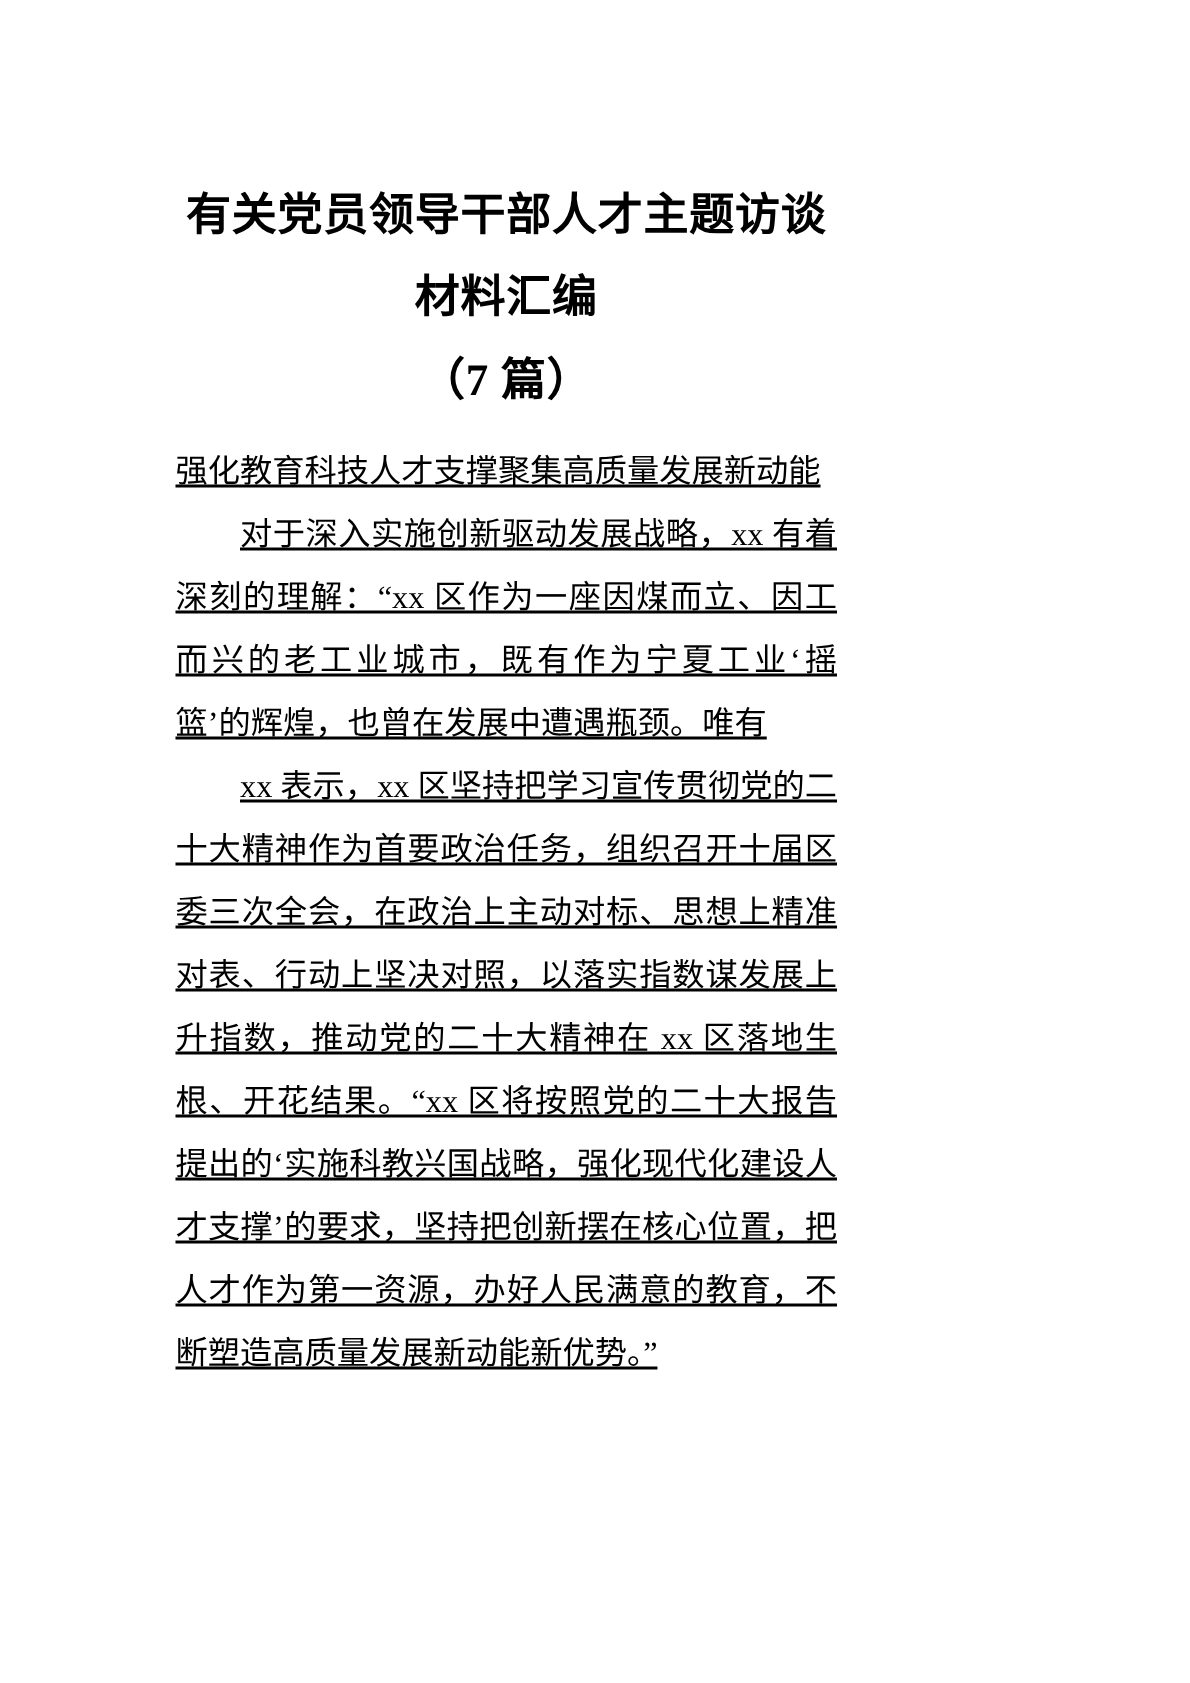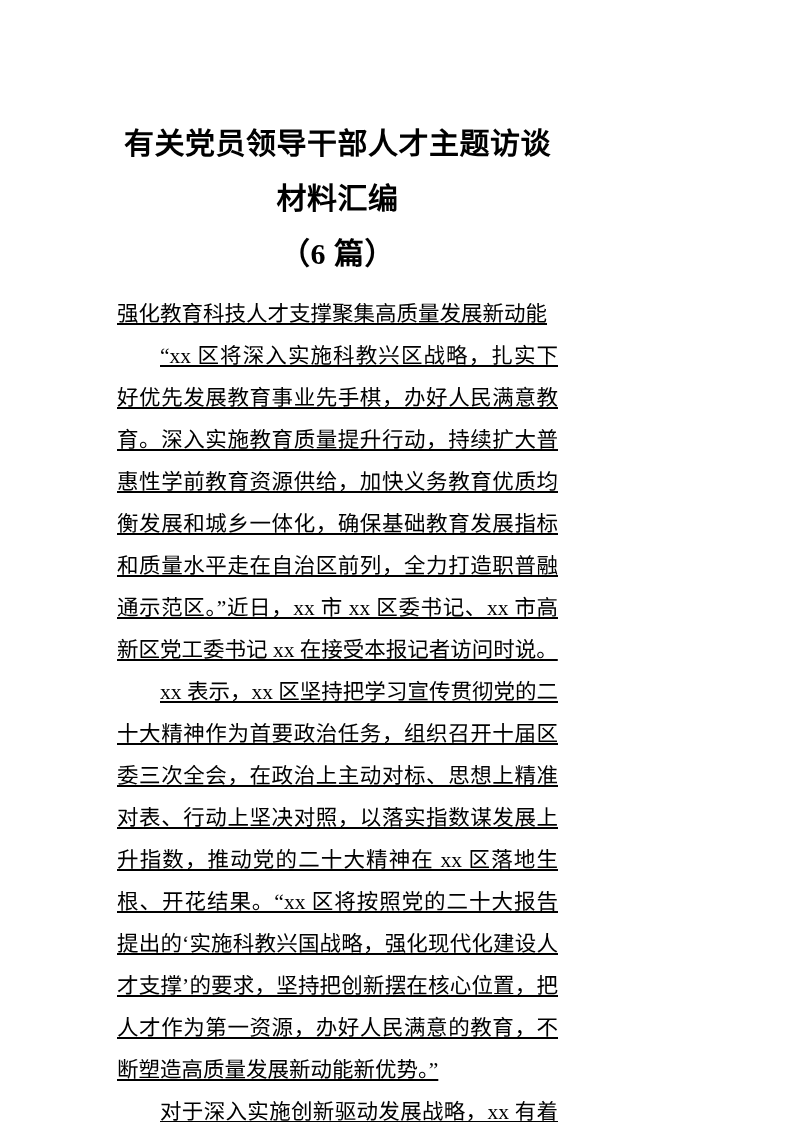--- a/index.html
+++ b/index.html
@@ -51,22 +51,21 @@
     text-indent: 2em;
   }
 </style>
 </head>
 <body>
 
 <div class="page">
   <div class="content">
     <h1 class="doc-title">
       <span class="title-line">有关党员领导干部人才主题访谈材料汇编</span>
-      <span class="title-line">（6 篇）</span>
+      <span class="title-line">（7 篇）</span>
     </h1>
     <div class="doc-body">
       <p>强化教育科技人才支撑聚集高质量发展新动能</p>
-      <p class="indent">“xx 区将深入实施科教兴区战略，扎实下好优先发展教育事业先手棋，办好人民满意教育。深入实施教育质量提升行动，持续扩大普惠性学前教育资源供给，加快义务教育优质均衡发展和城乡一体化，确保基础教育发展指标和质量水平走在自治区前列，全力打造职普融通示范区。”近日，xx 市 xx 区委书记、xx 市高新区党工委书记 xx 在接受本报记者访问时说。</p>
+      <p class="indent">对于深入实施创新驱动发展战略，xx 有着深刻的理解：“xx 区作为一座因煤而立、因工而兴的老工业城市，既有作为宁夏工业‘摇篮’的辉煌，也曾在发展中遭遇瓶颈。唯有</p>
       <p class="indent">xx 表示，xx 区坚持把学习宣传贯彻党的二十大精神作为首要政治任务，组织召开十届区委三次全会，在政治上主动对标、思想上精准对表、行动上坚决对照，以落实指数谋发展上升指数，推动党的二十大精神在 xx 区落地生根、开花结果。“xx 区将按照党的二十大报告提出的‘实施科教兴国战略，强化现代化建设人才支撑’的要求，坚持把创新摆在核心位置，把人才作为第一资源，办好人民满意的教育，不断塑造高质量发展新动能新优势。”</p>
-      <p class="indent">对于深入实施创新驱动发展战略，xx 有着深刻的理解：“xx 区作为一座因煤而立、因工而兴的老工业城市，既有作为宁夏工业‘摇篮’的辉煌，也曾在发展中遭遇瓶颈。唯有</p>
     </div>
   </div>
 </div>
 
 </body></html>

